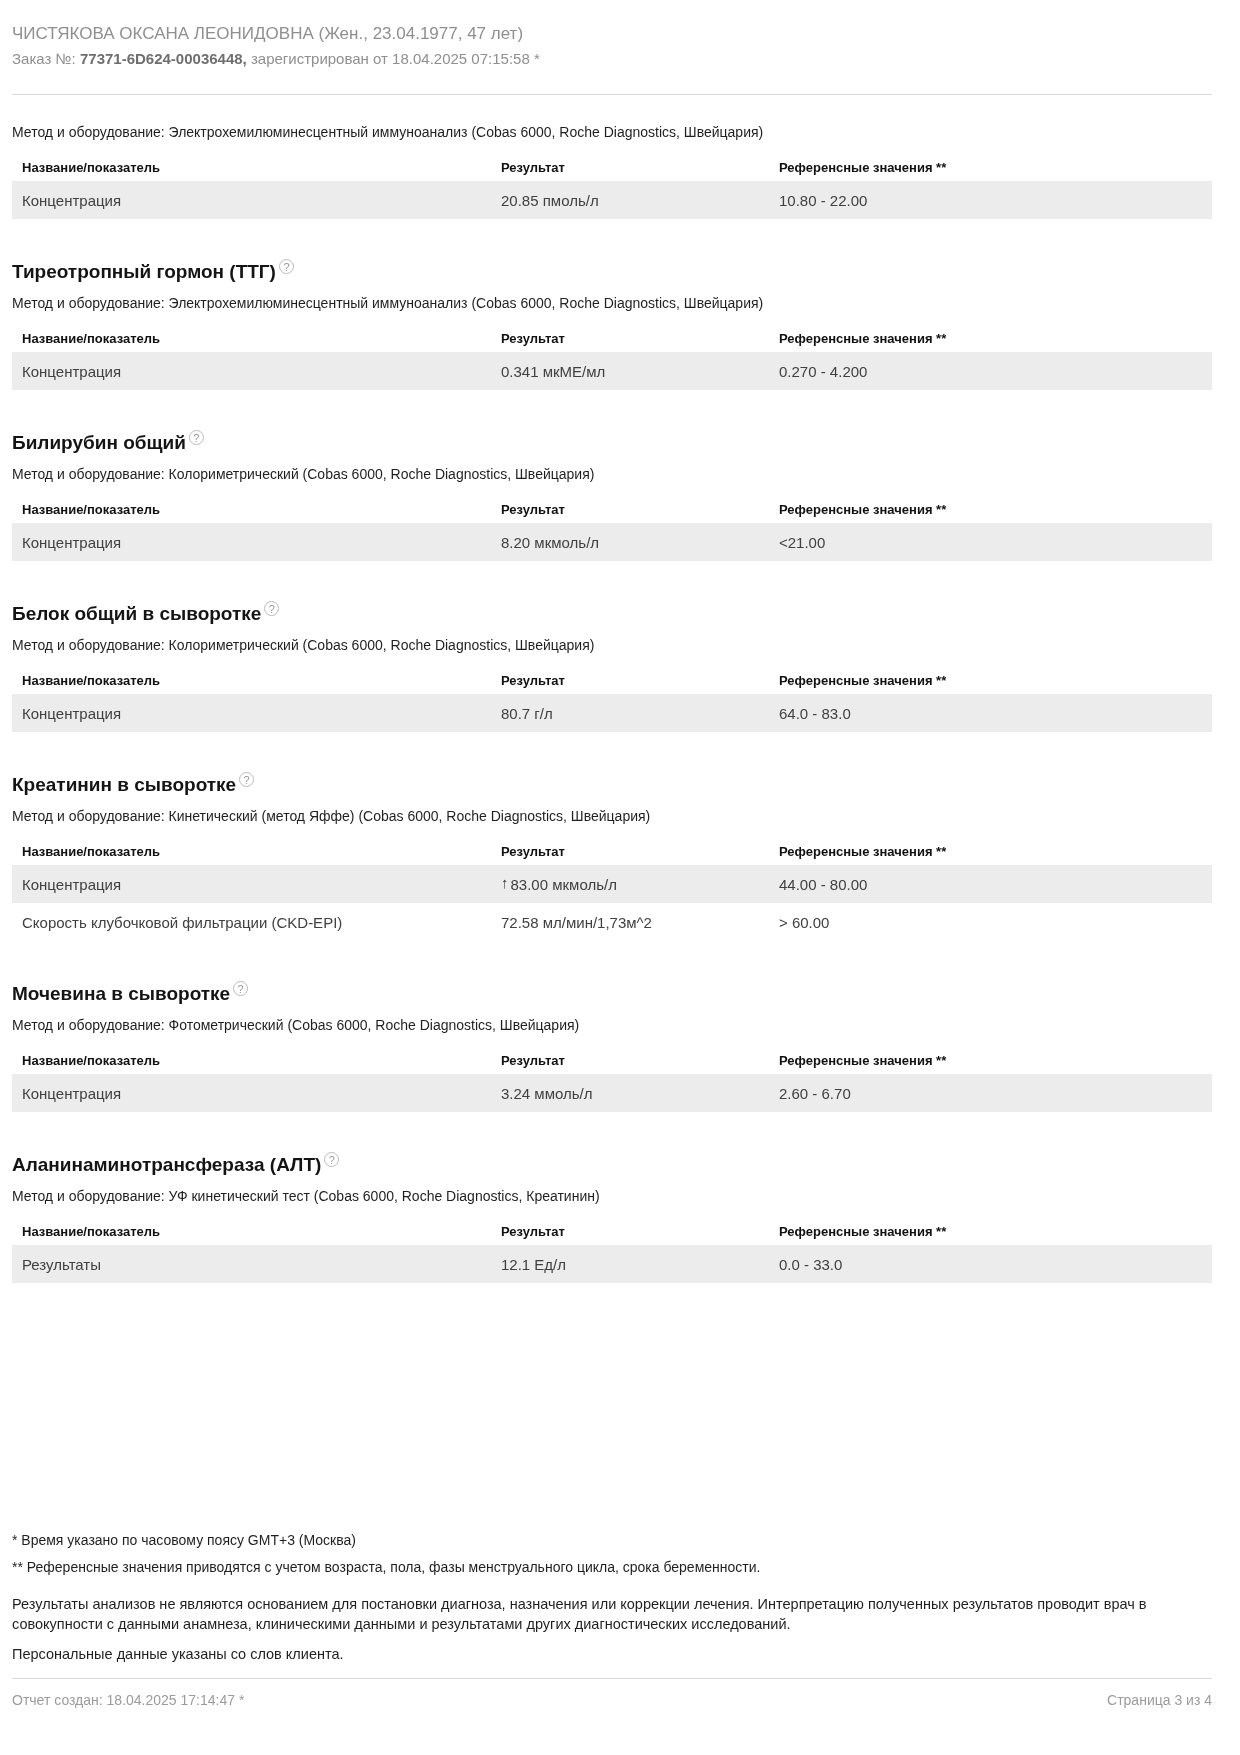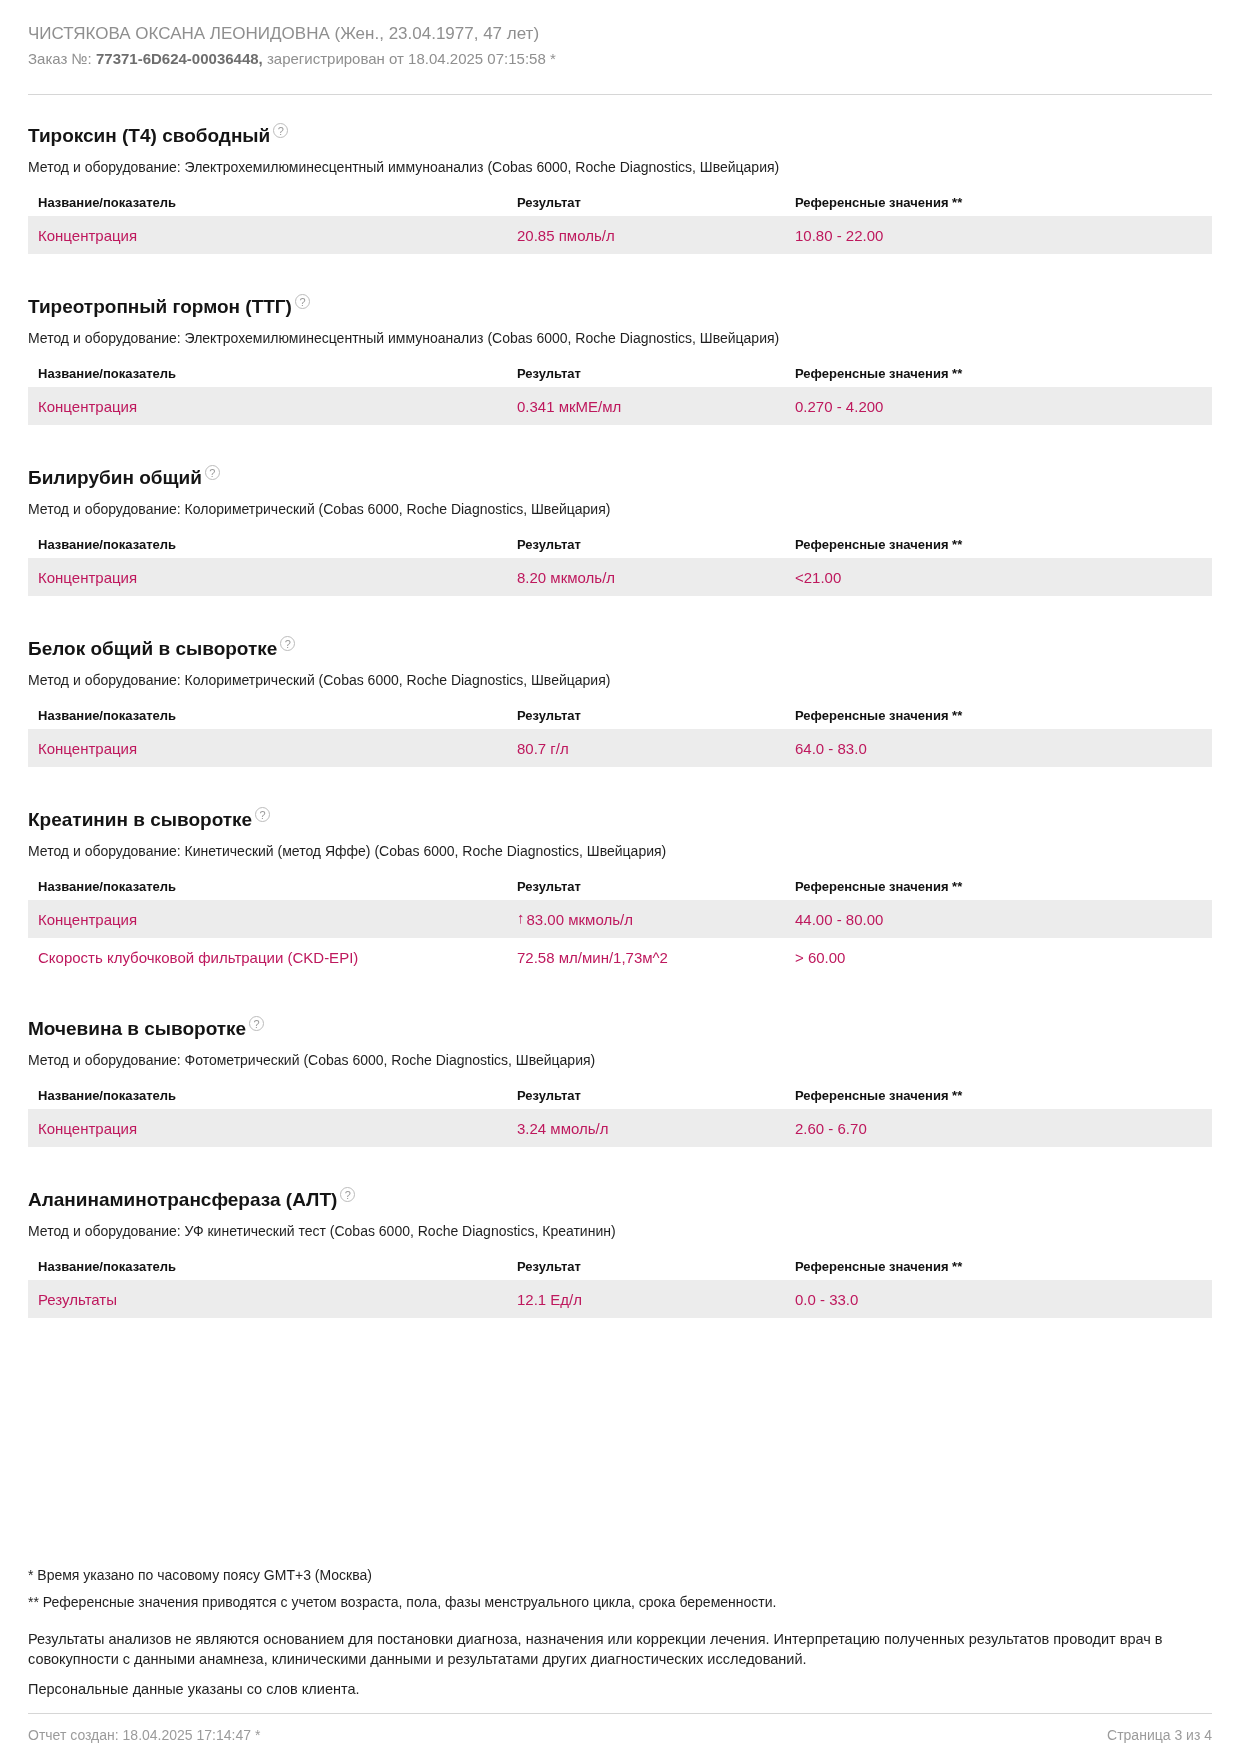--- a/index.html
+++ b/index.html
@@ -5,21 +5,21 @@
   * { box-sizing: border-box; }
   html, body { margin: 0; padding: 0; }
   body {
     width: 1240px;
     height: 1755px;
     background: #ffffff;
     font-family: "Liberation Sans", sans-serif;
     color: #262626;
     overflow: hidden;
   }
-  .page { padding: 16px 28px 0 28px; }
+  .page { padding: 16px 28px 0 12px; }
 
   
   .patient { margin-top: 6px; font-size: 17px; line-height: 24px; color: #8f8f8f; }
   .order   { font-size: 15px; line-height: 26px; color: #8f8f8f; }
   .order .order-num { font-weight: 700; color: #6e6e6e; }
   .divider { border: 0; border-top: 1px solid #d6d6d6; margin: 22px 0 0 0; }
 
   
   .section { margin-top: 40px; }
   .sections > .section:first-child { margin-top: 28px; }
@@ -33,21 +33,21 @@
   .method { margin-top: 10px; font-size: 14px; line-height: 18px; color: #1f1f1f; }
 
   
   .tbl { margin-top: 12px; }
   .thead, .trow {
     display: grid;
     grid-template-columns: 489px 278px 1fr;
     align-items: center;
   }
   .thead { height: 28px; font-size: 13px; font-weight: 700; color: #111; }
-  .trow  { min-height: 38px; font-size: 15px; color: #be185d; }
+  .trow  { min-height: 38px; font-size: 15px; color: #404040; }
   .trow.gray { background: #ececec; }
   .cell-name { padding-left: 10px; padding-right: 16px; }
   .thead .cell-name { padding-left: 10px; }
   .flag { display: inline-block; margin-right: 2px; position: relative; top: -2px; font-size: 15px; }
   .flag:empty { display: none; }
 
   
   .footnotes { margin-top: 248px; font-size: 14px; line-height: 18px; color: #1f1f1f; }
   .footnotes p { margin: 0 0 9px 0; }
   .disclaimers { margin-top: 18px; font-size: 14.5px; line-height: 20px; color: #1f1f1f; }
@@ -63,21 +63,20 @@
 
 <div class="page">
 
   <div class="patient">ЧИСТЯКОВА ОКСАНА ЛЕОНИДОВНА (Жен., 23.04.1977, 47 лет)</div>
   <div class="order"><span>Заказ №: </span><span class="order-num">77371-6D624-00036448,</span><span> зарегистрирован от 18.04.2025 07:15:58 *</span></div>
 
   <hr class="divider">
 
   <div class="sections">
   <div class="section">
-    <div class="section-title"><span>Тироксин (Т4) свободный</span><span class="help">?</span></div>
     <div class="method">Метод и оборудование: Электрохемилюминесцентный иммуноанализ (Cobas 6000, Roche Diagnostics, Швейцария)</div>
     <div class="tbl">
       <div class="thead">
         <div class="cell-name">Название/показатель</div>
         <div>Результат</div>
         <div>Референсные значения **</div>
       </div>
       <div>
   <div class="trow gray">
     <div class="cell-name">Концентрация</div>

